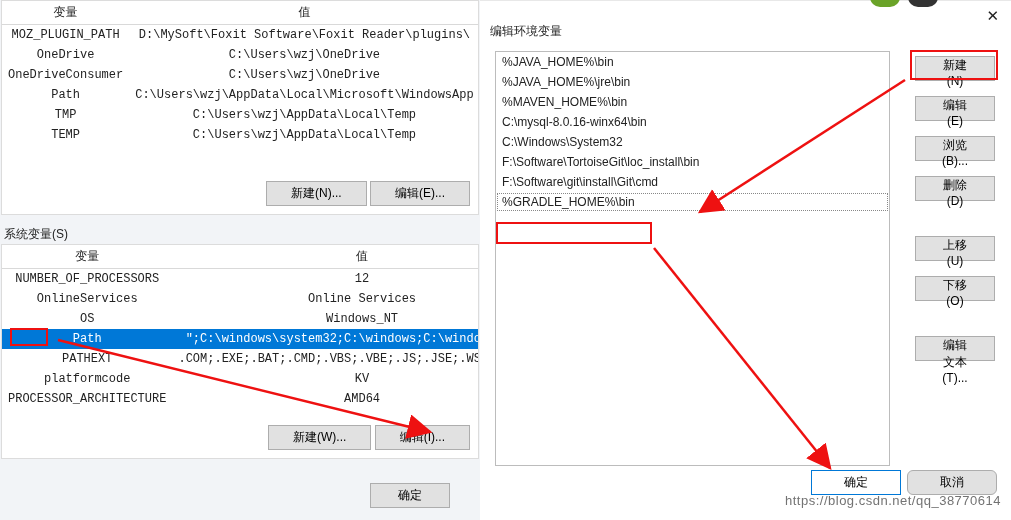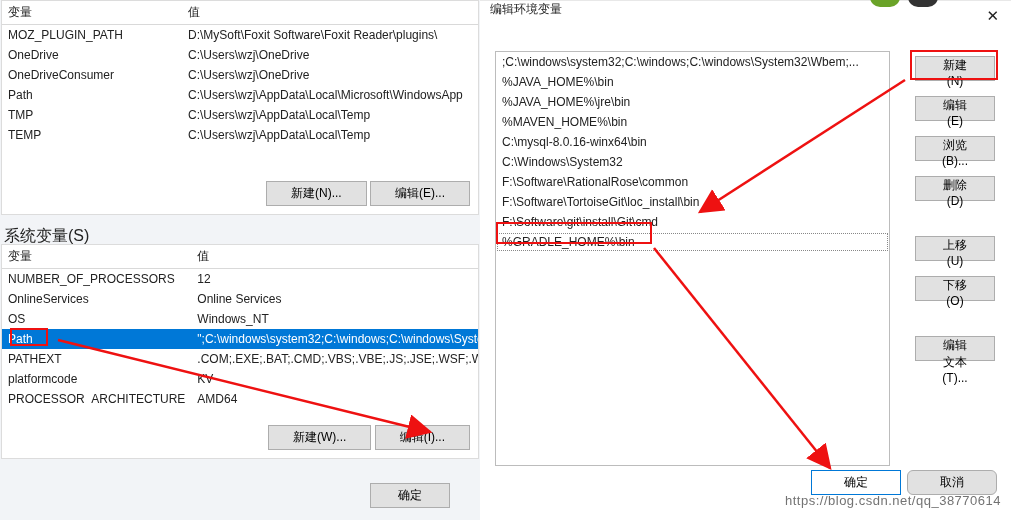--- a/index.html
+++ b/index.html
@@ -2,39 +2,39 @@
 <html><head>
 <meta charset="utf-8">
 <style>
   * { box-sizing: border-box; font-family: "Microsoft YaHei", "Segoe UI", Tahoma, sans-serif; font-size: 12px; }
   body { margin:0; padding:0; background:#fff; width:1011px; height:520px; position:relative; overflow:hidden; color:#222; }
 
   .left-panel { position:absolute; left:0; top:0; width:480px; height:520px; background:#f2f4f7; }
   .right-panel { position:absolute; left:480px; top:0; width:531px; height:520px; background:#fff; border-top:1px solid #e8e8e8; }
 
   .tbl { width:100%; border-collapse:collapse; }
-  .tbl th, .tbl td { text-align:left; padding:3px 6px; white-space:nowrap; overflow:hidden; text-overflow:ellipsis; }
+  .tbl th, .tbl td { text-align:center; padding:3px 6px; white-space:nowrap; overflow:hidden; text-overflow:ellipsis;font-family:Liberation Mono, monospace; }
   .tbl th { font-weight:400; background:#fff; border-bottom:1px solid #d9d9d9; }
   .tbl td { background:#fff; }
   .tbl tr.selrow td { background:#0078d7; color:#fff; }
 
   .user-box  { position:absolute; left:1px;  top:0px;   width:478px; height:215px; border:1px solid #dcdcdc; background:#fff; }
   .user-box .tblwrap { height:160px; overflow:hidden; }
-  .sys-label { position:absolute; left:4px; top:226px; font-size:16px; }
+  .sys-label { position:absolute; left:4px; top:226px; font-size:12px; }
   .sys-box   { position:absolute; left:1px;  top:244px; width:478px; height:215px; border:1px solid #dcdcdc; background:#fff; }
   .sys-box .tblwrap { height:160px; overflow:hidden; }
 
   .btnrow { position:absolute; right:8px; bottom:8px; }
   .btnrow2 { position:absolute; right:30px; bottom:12px; }
 
   button.win { min-width:80px; height:25px; background:#e1e1e1; border:1px solid #adadad; padding:0 24px; cursor:pointer; font-size:12px; }
   button.win.defbtn { background:#fff; border:1.5px solid #0078d7; }
 
   
-  .dlgtitle { position:absolute; left:10px; top:0; font-size:12px; }
+  .dlgtitle { position:absolute; left:10px; top:22px; font-size:12px; }
   .close-x  { position:absolute; right:12px; top:6px; font-size:15px; color:#222; cursor:pointer; }
   .pathlist { position:absolute; left:15px; top:50px; width:395px; height:415px; border:1px solid #bcbcbc; background:#fff; overflow:hidden; }
   .pathlist .line { padding:3px 6px; border-bottom:0; white-space:nowrap; overflow:hidden; text-overflow:ellipsis; }
   .pathlist .line.sel { outline:1px dotted #888; outline-offset:-2px; }
 
   .rbtn { position:absolute; right:16px; width:80px; }
 
   .hl-red { border:2.5px solid #e11; position:absolute; pointer-events:none; }
 
   svg.arrows { position:absolute; left:0; top:0; width:1011px; height:520px; pointer-events:none; }
@@ -154,27 +154,25 @@
 </div>
 
 <div class="right-panel">
   <div class="dlgtitle">编辑环境变量</div>
   <div class="close-x">✕</div>
   <div class="decor">
     <span class="blob g"></span><span class="blob"></span>
   </div>
 
   <div class="pathlist">
-    <div class="line">;C:\windows\system32;C:\windows;C:\windows\System32\Wbem;...</div>
     <div class="line">%JAVA_HOME%\bin</div>
     <div class="line">%JAVA_HOME%\jre\bin</div>
     <div class="line">%MAVEN_HOME%\bin</div>
     <div class="line">C:\mysql-8.0.16-winx64\bin</div>
     <div class="line">C:\Windows\System32</div>
-    <div class="line">F:\Software\RationalRose\common</div>
     <div class="line">F:\Software\TortoiseGit\loc_install\bin</div>
     <div class="line">F:\Software\git\install\Git\cmd</div>
     <div class="line sel">%GRADLE_HOME%\bin</div>
   </div>
 
   <button class="win rbtn" style="top:55px">新建(N)</button>
   <button class="win rbtn" style="top:95px">编辑(E)</button>
   <button class="win rbtn" style="top:135px">浏览(B)...</button>
   <button class="win rbtn" style="top:175px">删除(D)</button>
   <button class="win rbtn" style="top:235px">上移(U)</button>

